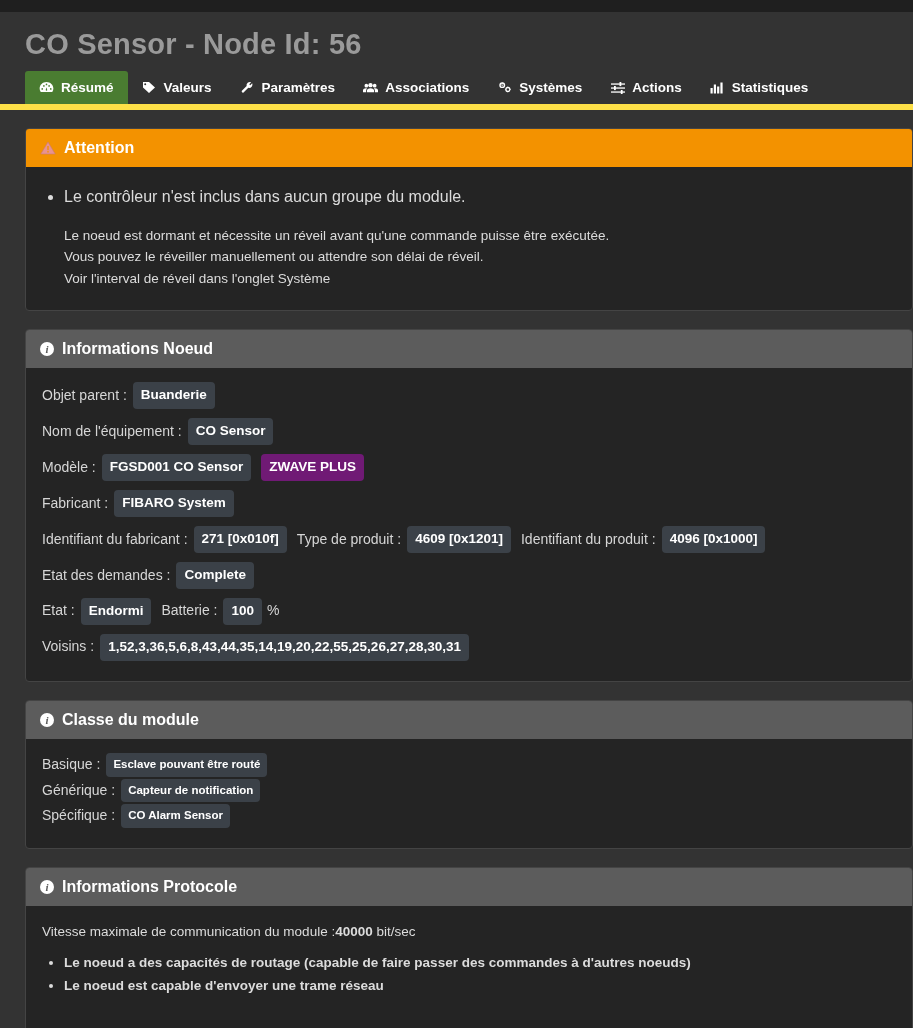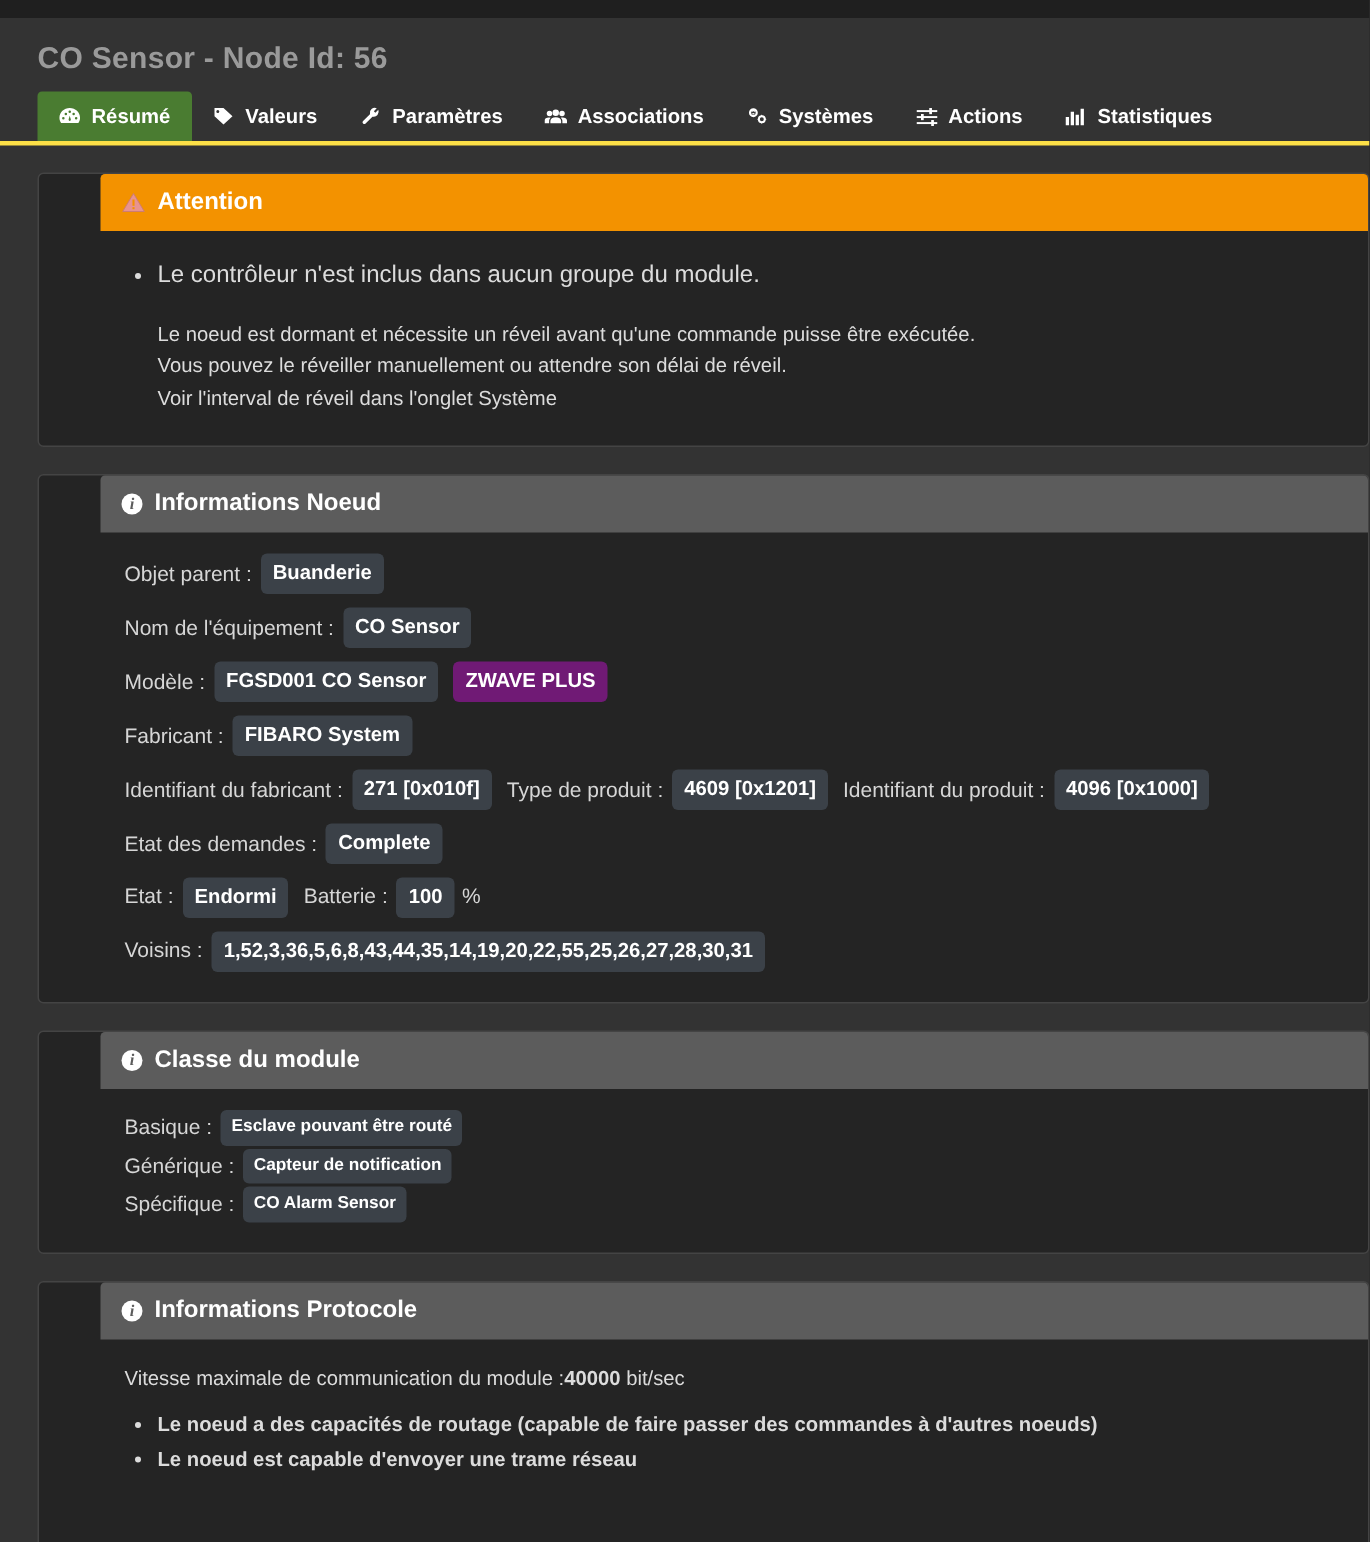--- a/index.html
+++ b/index.html
@@ -19,32 +19,32 @@
     height: 12px;
     background: #1f1f1f;
     width: 100%;
   }
   .page {
     padding: 0;
     background: #333333;
     min-height: 1016px;
   }
   .page-title {
-    font-size: 20px;
+    font-size: 29px;
     font-weight: bold;
     color: #9a9a9a;
     padding: 16px 0 10px 25px;
     letter-spacing: 0.2px;
   }
   
   .tabs {
     display: flex;
     align-items: flex-end;
     padding-left: 25px;
-    border-bottom: 3px solid #fde047;
+    border-bottom: 6px solid #fde047;
     height: 33px;
     margin-bottom: 0;
   }
   .tab {
     display: flex;
     align-items: center;
     gap: 7px;
     font-size: 13.5px;
     font-weight: bold;
     color: #ffffff;
@@ -66,21 +66,20 @@
     height: 14px;
   }
   .tab svg { display: block; }
   
   .panel {
     margin: 18px 0 0 25px;
     background: #242424;
     border: 1px solid #444;
     border-radius: 4px;
     overflow: visible;
-    padding-left: 41px;
   }
   .panel-head {
     background: #5c5c5c;
     color: #ffffff;
     font-size: 16px;
     font-weight: bold;
     padding: 10px 14px;
     display: flex;
     align-items: center;
     gap: 8px;

